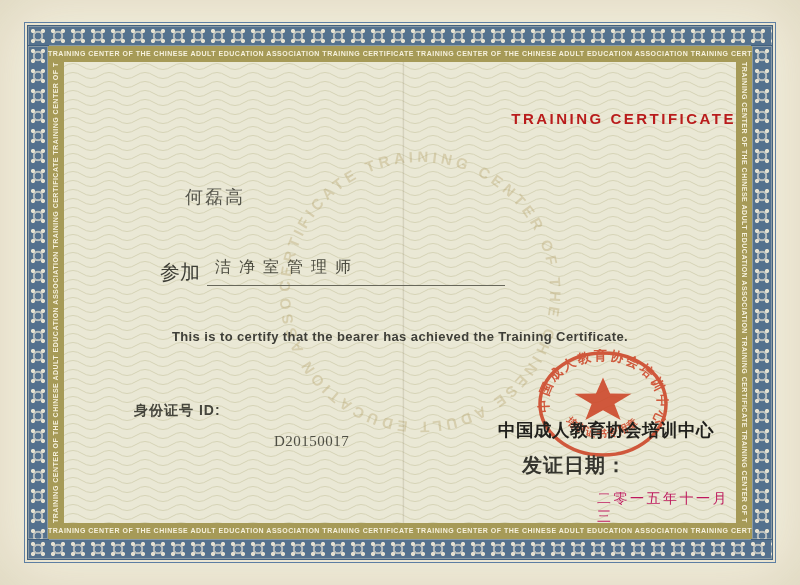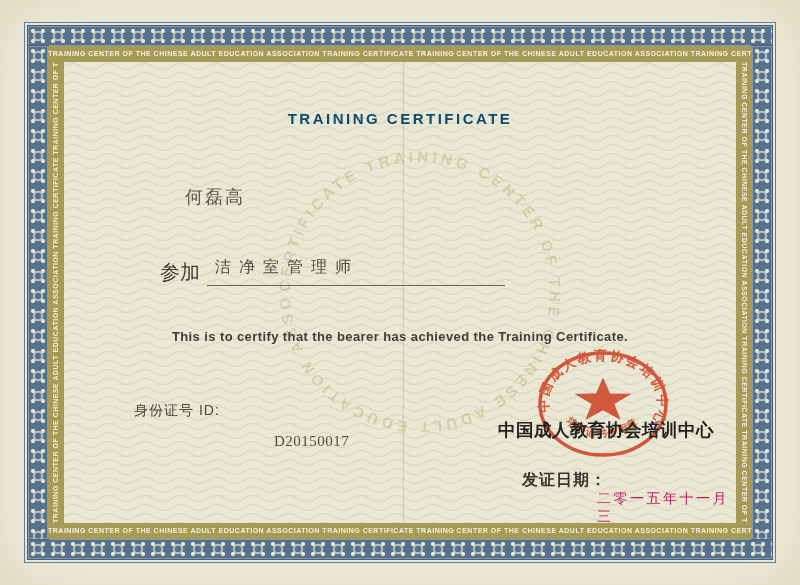--- a/index.html
+++ b/index.html
@@ -29,40 +29,40 @@
   .gold-left span{display:block;height:100%;writing-mode:vertical-rl;transform:rotate(180deg);line-height:16px;}
   .gold-right span{display:block;height:100%;writing-mode:vertical-rl;line-height:16px;}
   
   .inner{position:absolute;left:64px;right:64px;top:62px;bottom:62px;background:#eae8d5;overflow:hidden;}
   .waves,.wm{position:absolute;left:0;top:0;}
   .fold{position:absolute;left:338px;top:0;width:3px;height:100%;
         background:linear-gradient(90deg,rgba(120,110,80,0) 0%,rgba(120,110,80,.18) 50%,rgba(255,255,250,.25) 100%);}
   .abs{position:absolute;}
   .title{left:0;right:0;top:8px;text-align:center;font-size:30px;font-weight:bold;
          letter-spacing:14px;color:#3a3a33;text-indent:14px;}
-  .subtitle{left:0;right:0;top:48px;text-align:center;font-size:15px;font-weight:bold;
-            letter-spacing:2.5px;color:#0c4a6e;}
+  .subtitle{left:0;right:0;top:48px;text-align:right;font-size:15px;font-weight:bold;
+            letter-spacing:2.5px;color:#b91c1c;}
   .holder{left:121px;top:123px;font-size:18px;color:#54544a;letter-spacing:2px;}
   .attend-prefix{left:96px;top:197px;font-size:20px;color:#3d3d35;}
   .course-line{left:143px;top:190px;width:298px;height:33px;border-bottom:1.5px solid #67675a;
                display:flex;align-items:flex-end;justify-content:flex-start;}
   .course-line span{font-size:16px;color:#4c4c40;letter-spacing:8px;padding-bottom:7px;text-indent:8px;}
   .attend-suffix{left:453px;top:197px;font-size:20px;color:#3d3d35;letter-spacing:1px;}
   .line2{left:62px;top:229px;font-size:20px;color:#3d3d35;letter-spacing:2px;}
   .english{left:0;right:0;top:267px;text-align:center;font-size:13px;font-weight:bold;color:#3e3e38;letter-spacing:.4px;}
-  .fld-label{font-size:14px;font-weight:normal;color:#45453c;letter-spacing:1px;}
+  .fld-label{font-size:14px;font-weight:bold;color:#45453c;letter-spacing:1px;}
   .fld-id{left:70px;top:340px;}
   .fld-no{left:70px;top:367px;}
   .fld-web{left:70px;top:395px;}
   .fld-value{font-family:"Liberation Serif",serif;font-size:15px;color:#4e4e44;letter-spacing:.5px;}
   .val-id{left:169px;top:343px;}
   .val-no{left:210px;top:371px;}
   .seal{left:469px;top:287px;width:140px;height:110px;}
   .org{left:402px;top:356px;width:280px;text-align:center;font-size:17.5px;font-weight:bold;color:#21211d;letter-spacing:.5px;}
-  .date-label{left:458px;top:408px;font-size:16px;font-weight:bold;color:#35352e;letter-spacing:1px;}
+  .date-label{left:458px;top:390px;font-size:20px;font-weight:bold;color:#35352e;letter-spacing:1px;}
   .date-value{left:533px;top:428px;font-size:14px;color:#be185d;letter-spacing:2.5px;}
 </style>
 </head>
 <body>
 
 <div class="cert">
   <div class="outline"></div>
 
   <div class="orn orn-top"></div>
   <div class="orn orn-bottom"></div>

